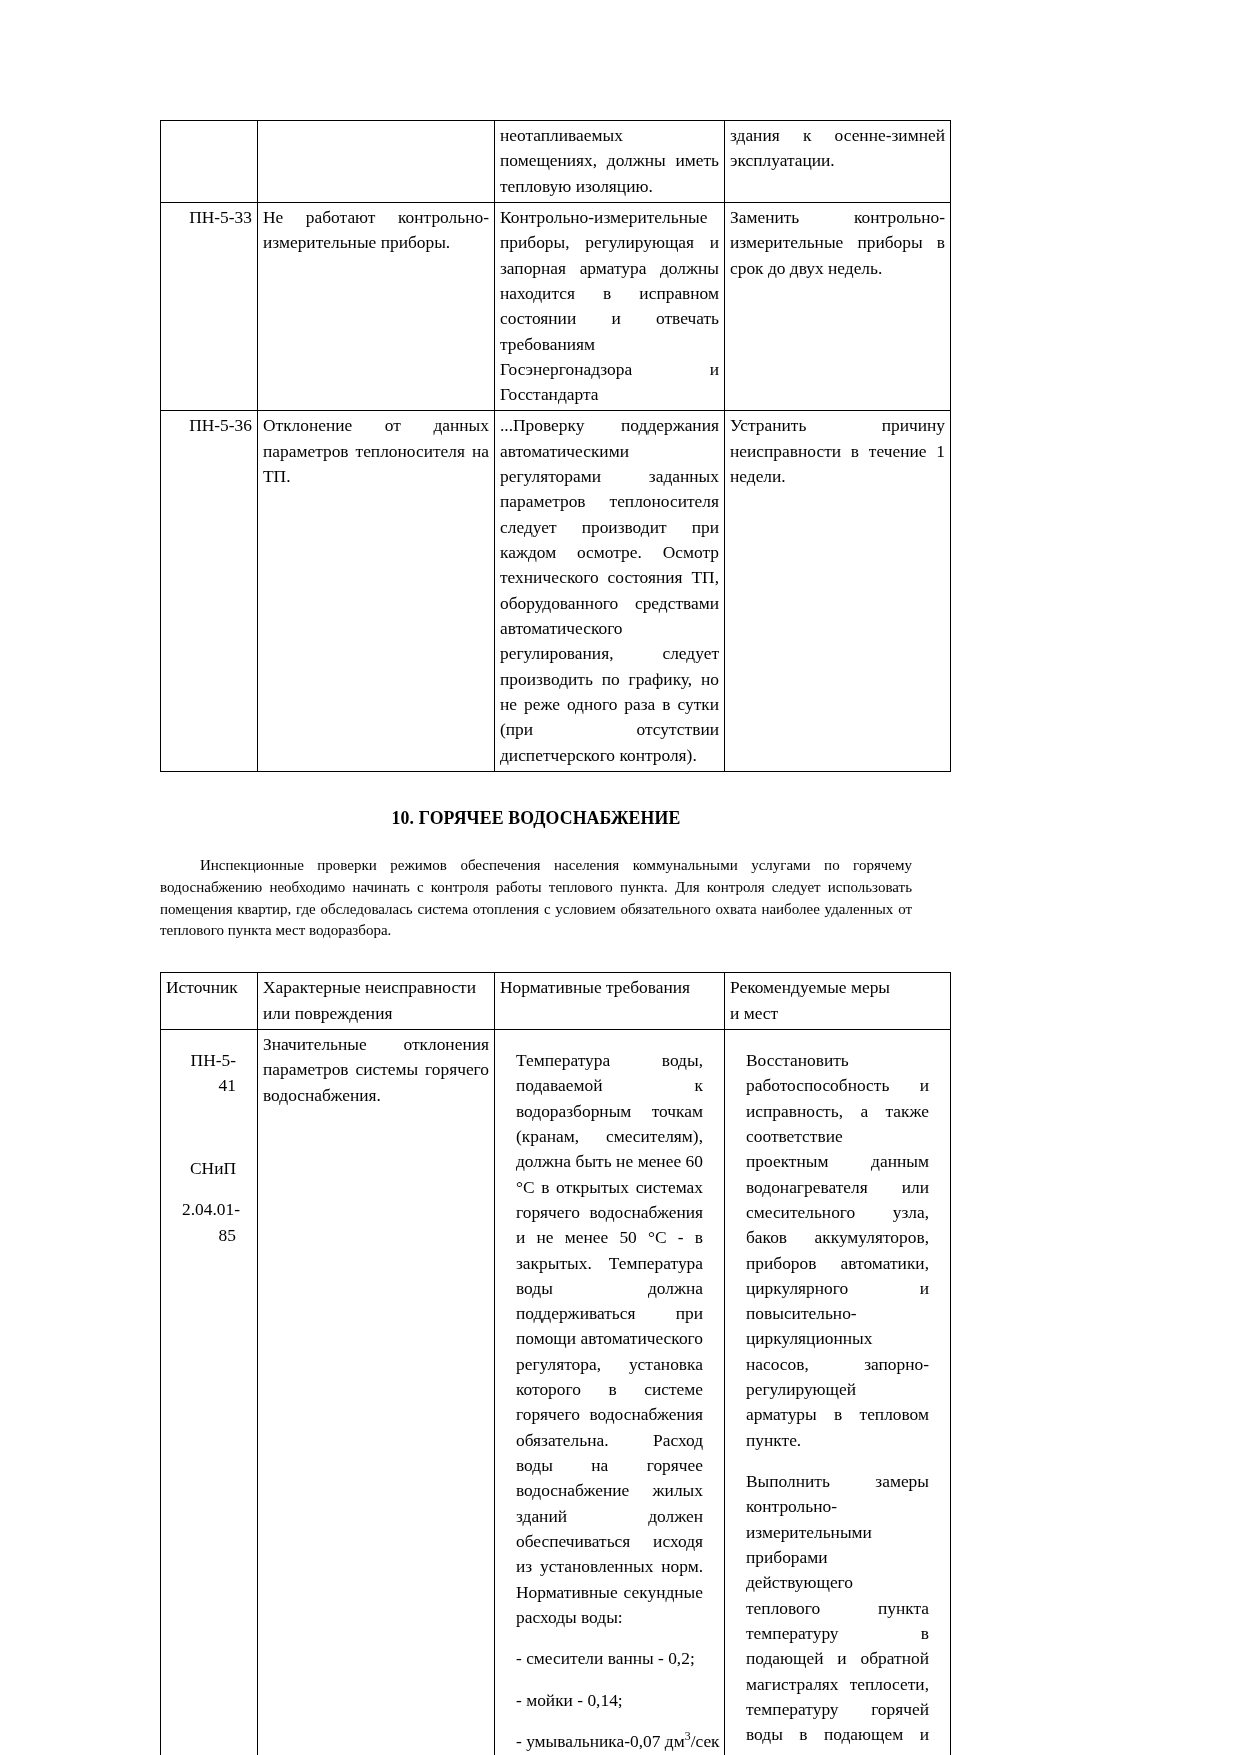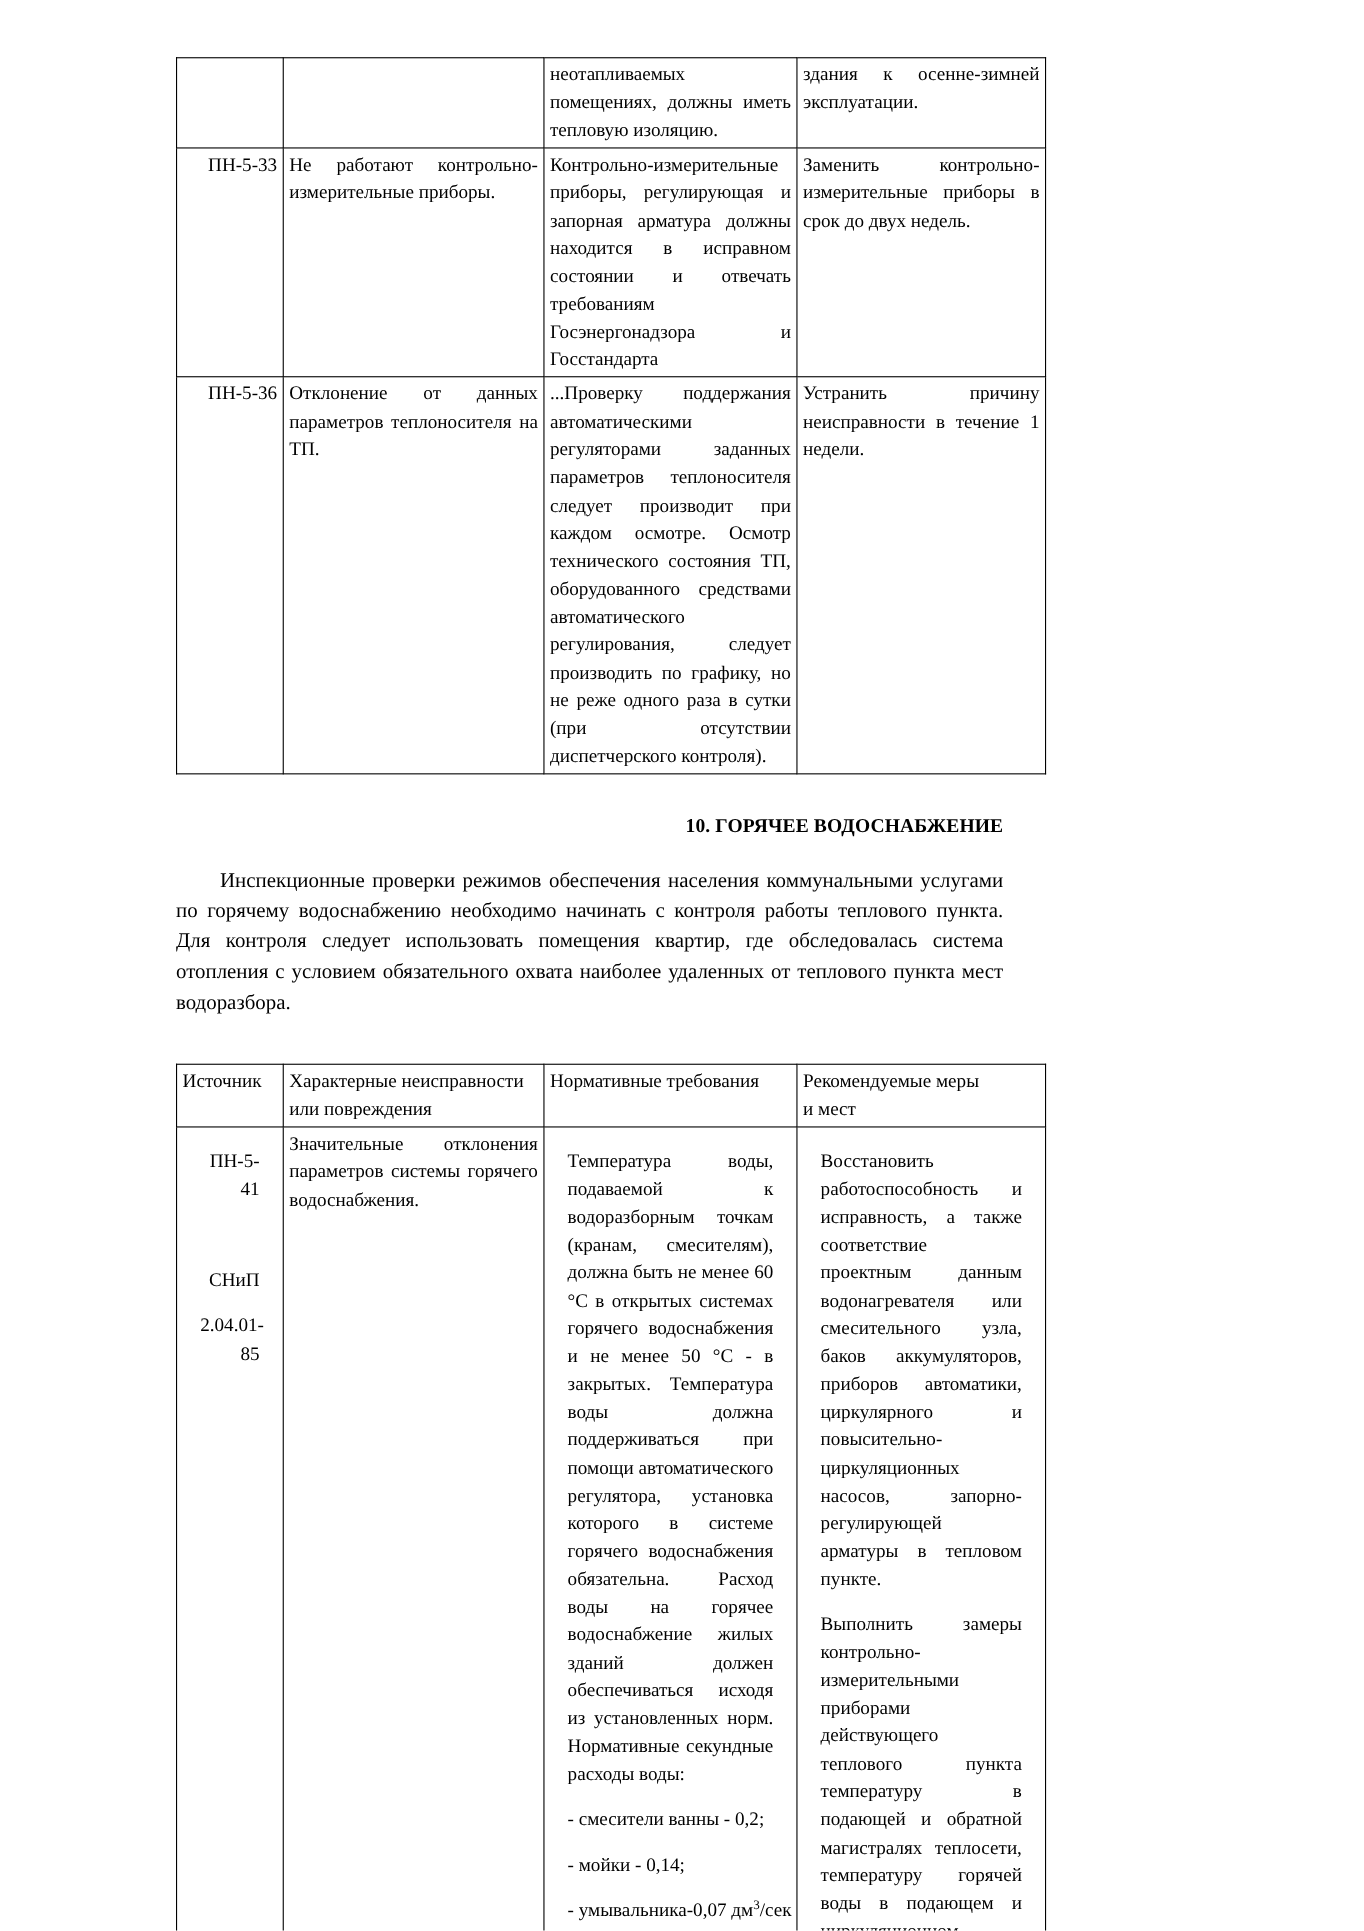--- a/index.html
+++ b/index.html
@@ -15,21 +15,21 @@
     position: relative;
     overflow: hidden;
   }
   .page {
     position: absolute;
     left: 0;
     top: 0;
     width: 1072px;
     height: 1755px;
     box-sizing: border-box;
-    padding: 52px 160px 0 160px;
+    padding: 120px 160px 0 160px;
     border-radius: 29px;
   }
   table.doc-table {
     border-collapse: collapse;
     width: 790px;
     table-layout: fixed;
     margin: 0;
   }
   table.doc-table td,
   table.doc-table th {
@@ -49,29 +49,29 @@
   .just-all { text-align: justify; }
   .left { text-align: right; }
 
   .thead-cell {
     text-align: left;
     font-size: 17.4px;
     line-height: 1.46;
   }
 
   .section-heading {
-    text-align: right;
+    text-align: center;
     font-weight: bold;
     font-size: 17.8px;
     margin: 36px 0 0 0;
     letter-spacing: 0.1px;
   }
   .intro-para {
-    margin: 26px 0 12px 0;
-    font-size: 19px;
+    margin: 26px 0 0 0;
+    font-size: 15px;
     line-height: 1.46;
     text-align: justify;
     text-indent: 40px;
   }
 
   .gap-before-table2 { height: 30px; }
 
   .cellblock p { margin: 16px; }
   .nowrapline { white-space: nowrap; }
   sup { font-size: 0.68em; vertical-align: super; line-height: 0; }

